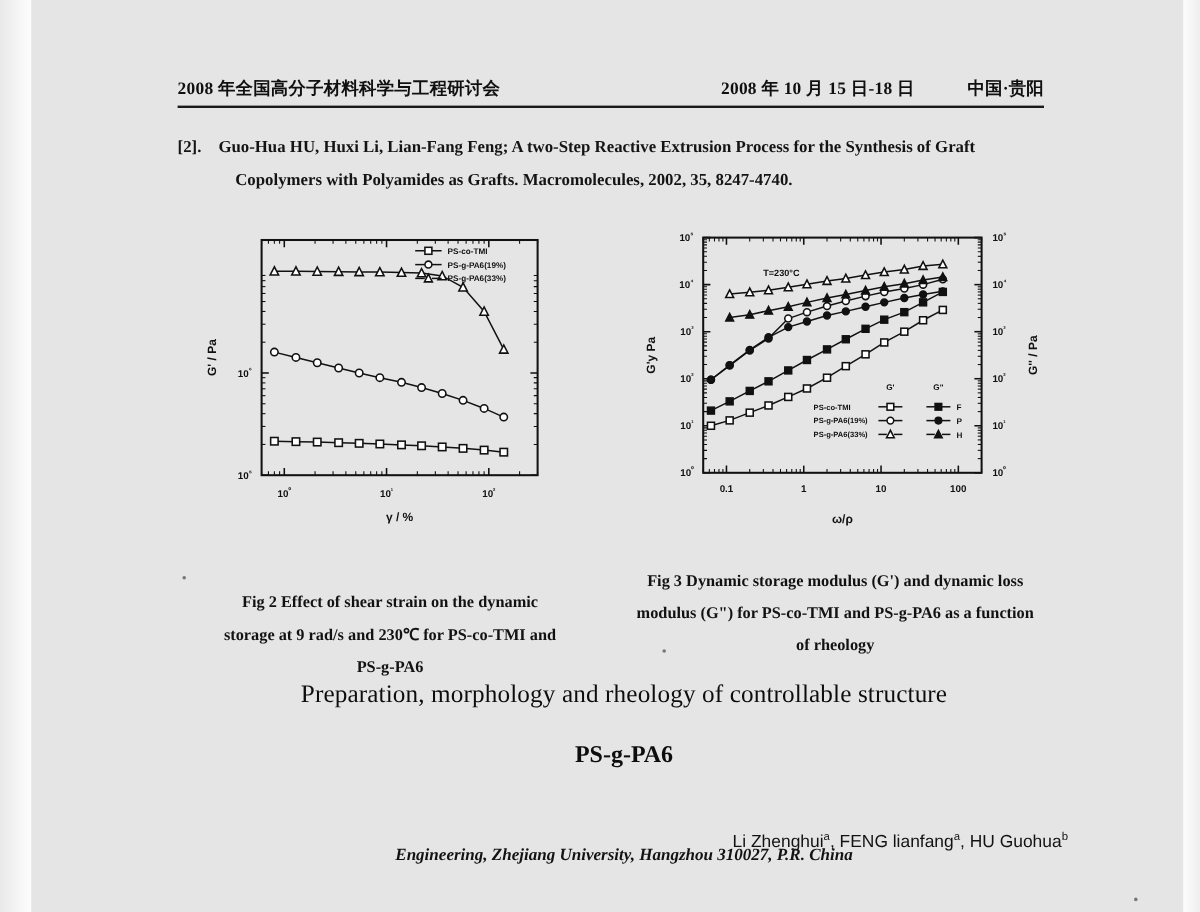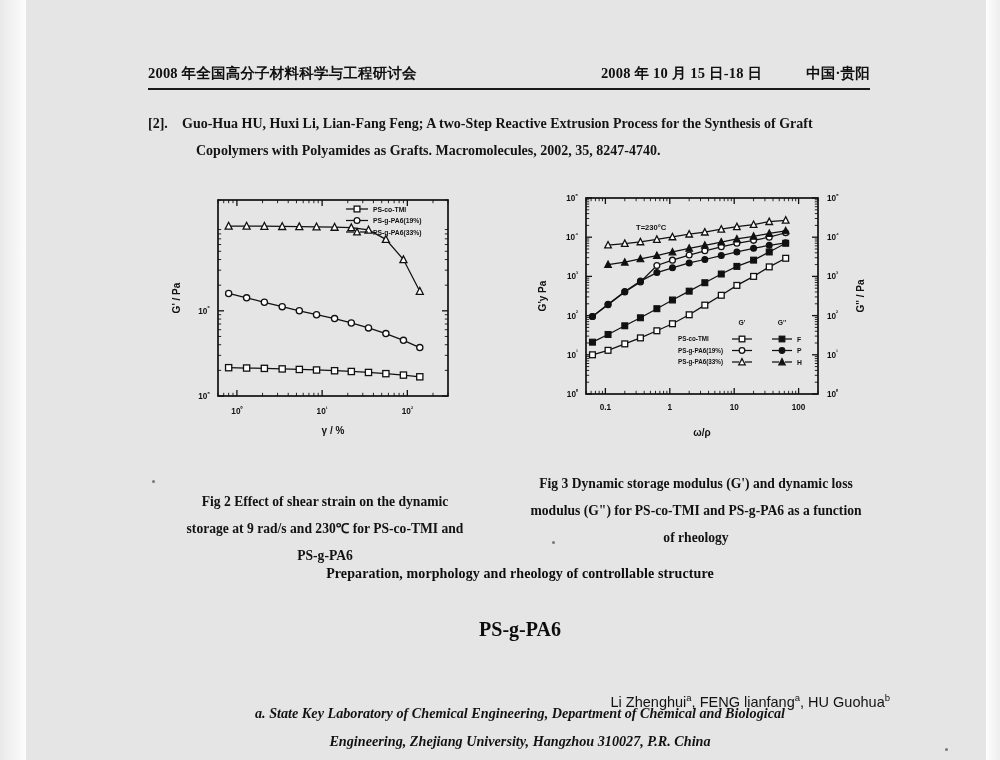--- a/index.html
+++ b/index.html
@@ -96,21 +96,21 @@
     font-size: 13.6px; font-weight: bold; color: #121212;
     text-align: center; line-height: 2.0;
   }
   .cap-left  { left: 150px; top: 488px; width: 350px; }
   .cap-right { left: 500px; top: 470px; width: 392px; }
   .cap-line { display: block; }
 
   
   .art-title {
     position: absolute; left: 150px; top: 566px; width: 740px;
-    text-align: center; font-size: 14px; font-weight: bold;
+    text-align: center; font-size: 21px; font-weight: normal;
     color: #0d0d0d; letter-spacing: .1px;
   }
   .art-title2 {
     position: absolute; left: 150px; top: 618px; width: 740px;
     text-align: center; font-size: 20px; font-weight: bold;
     color: #0d0d0d;
   }
 
   
   .authors {
@@ -627,20 +627,19 @@
   </div>
 
   <div class="art-title">Preparation, morphology and rheology of controllable structure</div>
   <div class="art-title2">PS-g-PA6</div>
 
   <div class="authors">
     <span>Li Zhenghui</span><sup>a</sup><span>, FENG lianfang</span><sup>a</sup><span>, HU Guohua</span><sup>b</sup>
   </div>
 
   <div class="affil">
-    <span class="affil-line">a. State Key Laboratory of Chemical Engineering, Department of Chemical and Biological</span>
     <span class="affil-line">Engineering, Zhejiang University, Hangzhou 310027, P.R. China</span>
   </div>
 
   <div class="speck" style="left:945px; top:748px;"></div>
   <div class="speck" style="left:552px; top:541px;"></div>
   <div class="speck" style="left:152px; top:480px;"></div>
 </div>
 
 </body></html>

